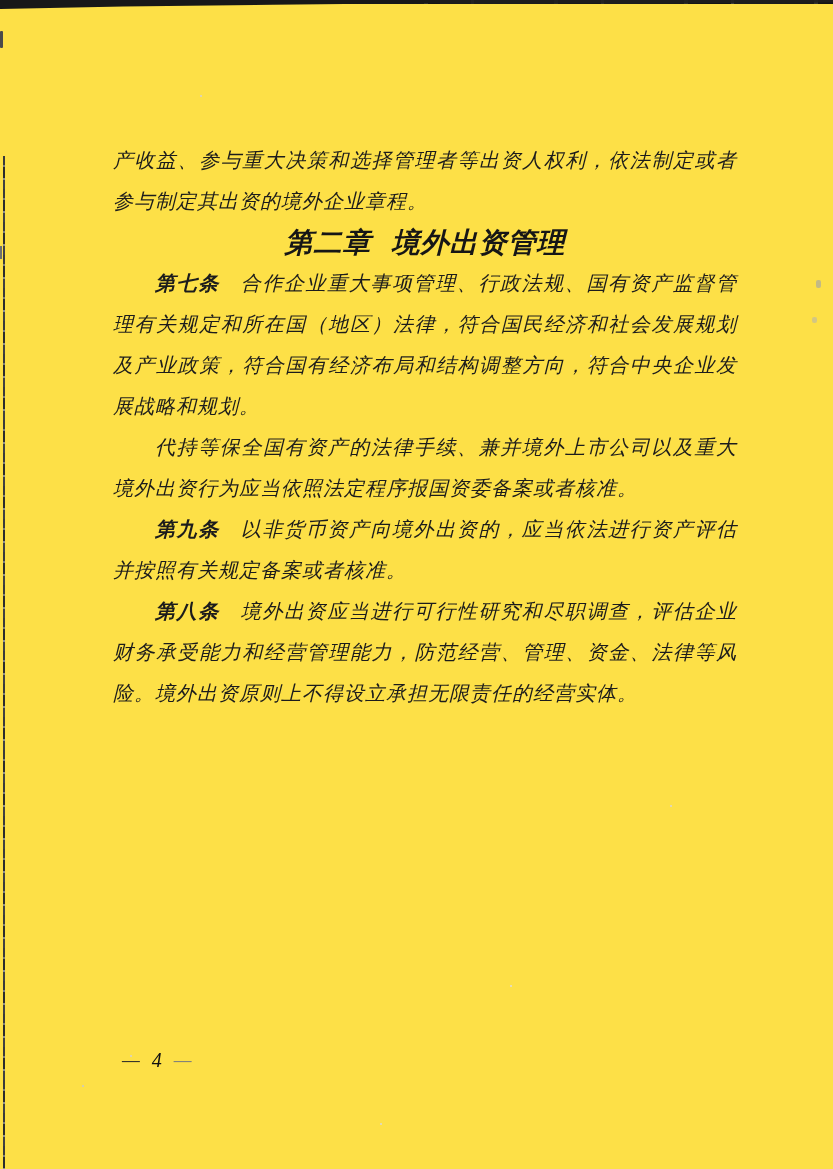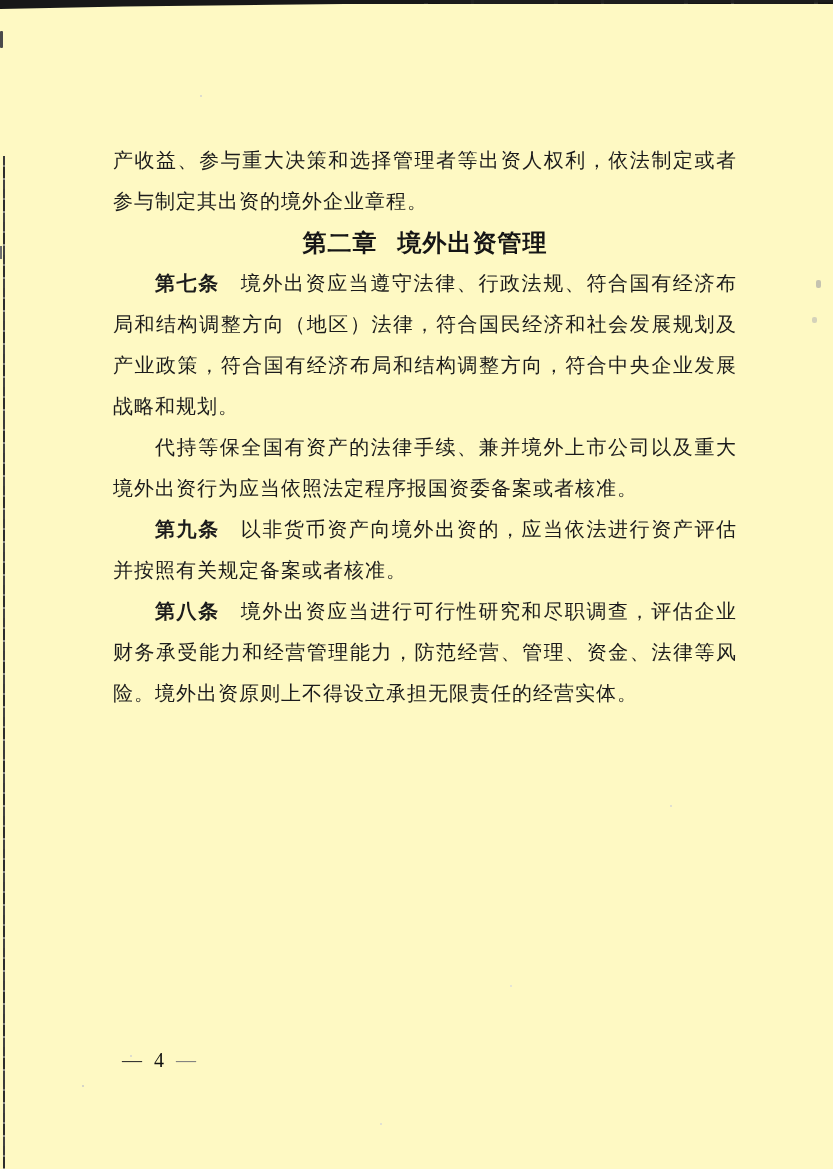--- a/index.html
+++ b/index.html
@@ -4,21 +4,22 @@
 <style>
   html, body { margin:0; padding:0; }
   body {
     width:833px; height:1169px;
     background:#ffffff;
     font-family:"Liberation Serif","DejaVu Serif",serif;
     position:relative; overflow:hidden;
   }
   .page {
     position:absolute; inset:0;
-    background:#fef9c3;
+    background:#fde047;
+    font-style:italic;
   }
   
   .top-band {
     position:absolute; top:0; left:0; width:833px; height:4px;
     background:repeating-linear-gradient(to right,
       #1a1a1a 0 34px, #323232 34px 38px, #141414 38px 81px,
       #3d3d3d 81px 84px, #1d1d1d 84px 130px);
   }
   .top-band-thick {
     position:absolute; top:0; left:0; width:440px; height:9px;
@@ -67,21 +68,21 @@
     color:#1c1c1c;
     font-size:20px; line-height:41px; letter-spacing:1px;
   }
   .text-block p {
     margin:0; text-align:justify; text-justify:inter-character;
   }
   .text-block p.ind { text-indent:42px; }
   .art-label { font-weight:bold; margin-right:21px; }
   .chapter {
     margin:0; text-align:center; font-weight:bold;
-    font-size:24px; line-height:41px; letter-spacing:1px;
+    font-size:28px; line-height:41px; letter-spacing:1px;
     color:#161616;
     font-family:"Liberation Sans","DejaVu Sans",sans-serif;
   }
   .chapter .gap { display:inline-block; width:20px; }
   .footer {
     position:absolute; left:122px; top:1046px;
     font-size:20px; line-height:28px; color:#222;
     white-space:nowrap;
   }
   .footer .num { margin:0 12px; color:#111; }
@@ -104,21 +105,21 @@
   <div class="noise"></div>
 
   <div class="text-block">
 
     <p>产收益、参与重大决策和选择管理者等出资人权利，依法制定或者参与制定其出资的境外企业章程。</p>
 
 
     <h2 class="chapter"><span>第二章</span><span class="gap"></span><span>境外出资管理</span></h2>
 
 
-    <p class="ind"><span class="art-label">第七条</span><span>境外出资应当遵守法律、行政法规、符合国有经济布局和结构调整方向（地区）法律，符合国民经济和社会发展规划及产业政策，符合国有经济布局和结构调整方向，符合中央企业发展战略和规划。</span></p>
+    <p class="ind"><span class="art-label">第七条</span><span>合作企业重大事项管理、行政法规、国有资产监督管理有关规定和所在国（地区）法律，符合国民经济和社会发展规划及产业政策，符合国有经济布局和结构调整方向，符合中央企业发展战略和规划。</span></p>
 
     <p class="ind">代持等保全国有资产的法律手续、兼并境外上市公司以及重大境外出资行为应当依照法定程序报国资委备案或者核准。</p>
 
     <p class="ind"><span class="art-label">第九条</span><span>以非货币资产向境外出资的，应当依法进行资产评估并按照有关规定备案或者核准。</span></p>
 
     <p class="ind"><span class="art-label">第八条</span><span>境外出资应当进行可行性研究和尽职调查，评估企业财务承受能力和经营管理能力，防范经营、管理、资金、法律等风险。境外出资原则上不得设立承担无限责任的经营实体。</span></p>
 
 
   </div>
 

